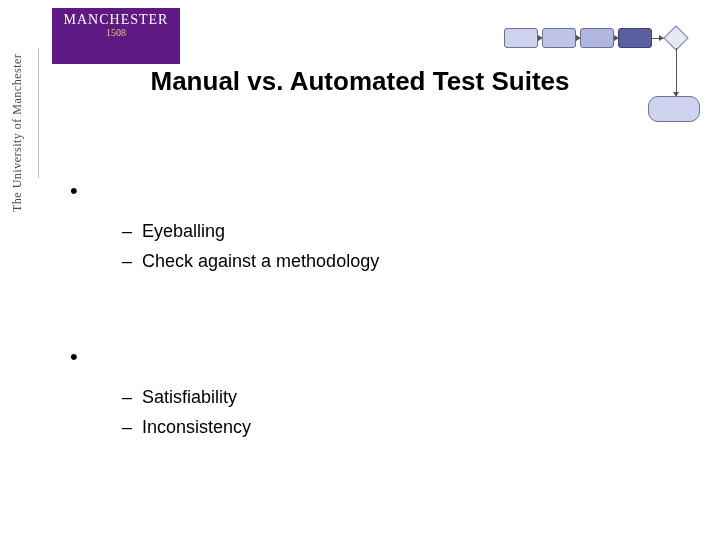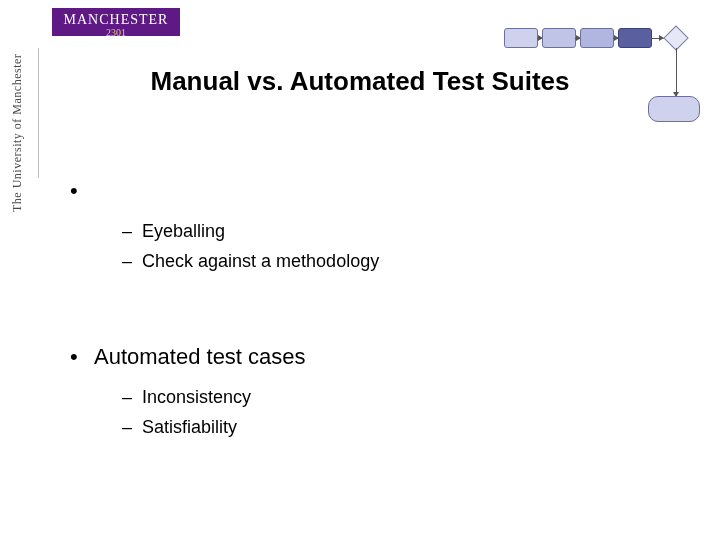--- a/index.html
+++ b/index.html
@@ -10,21 +10,21 @@
     background: #ffffff;
     font-family: Arial, Helvetica, sans-serif;
     position: relative;
     overflow: hidden;
   }
   .logo {
     position: absolute;
     top: 8px;
     left: 52px;
     width: 128px;
-    height: 28px;
+    height: 56px;
     background: #5f1984;
     color: #fff;
     text-align: center;
     box-sizing: border-box;
     padding-top: 4px;
     font-family: "Times New Roman", serif;
   }
   .logo .line1 {
     font-size: 14px;
     letter-spacing: 1px;
@@ -165,21 +165,21 @@
     border-top: 5px solid #555;
     left: 169px;
     top: 74px;
   }
 </style>
 </head>
 <body>
 
 <div class="logo">
   <div class="line1">MANCHESTER</div>
-  <div class="line2">2301</div>
+  <div class="line2">1508</div>
 </div>
 
 <div class="divider"></div>
 <div class="vertical-text">The University of Manchester</div>
 
 <div class="flow">
   <div class="box b1"></div>
   <div class="arrow-h ah1"></div>
   <div class="arrowhead-r ar1"></div>
   <div class="box b2"></div>
@@ -203,17 +203,16 @@
   <div class="bullet1">
     <span class="dot">•</span>
   </div>
   <div class="sub">–&nbsp;&nbsp;<span>Eyeballing</span></div>
   <div class="sub">–&nbsp;&nbsp;<span>Check against a methodology</span></div>
 
   <div class="spacer"></div>
 
   <div class="bullet1">
     <span class="dot">•</span>
-    <span>Automated test cases</span>
   </div>
+  <div class="sub">–&nbsp;&nbsp;<span>Satisfiability</span></div>
   <div class="sub">–&nbsp;&nbsp;<span>Inconsistency</span></div>
-  <div class="sub">–&nbsp;&nbsp;<span>Satisfiability</span></div>
 </div>
 
 </body></html>

